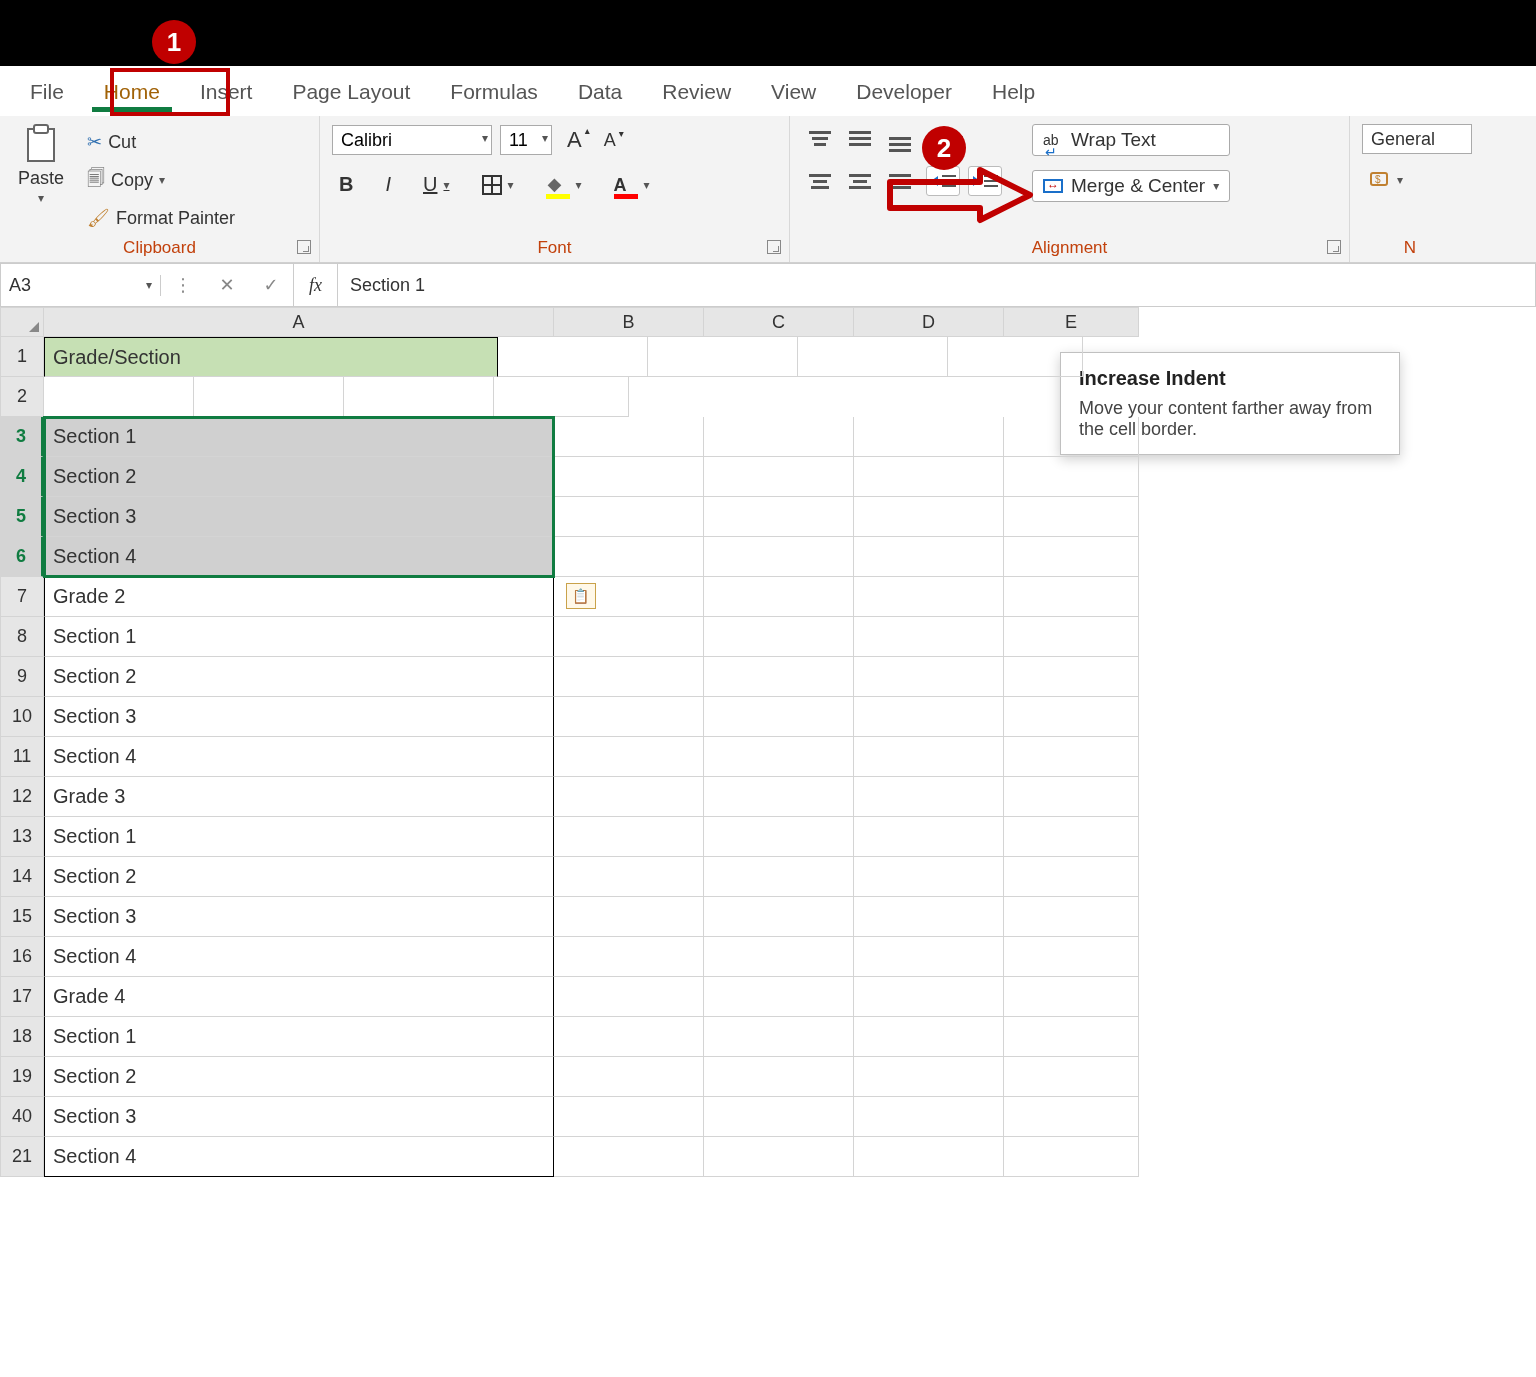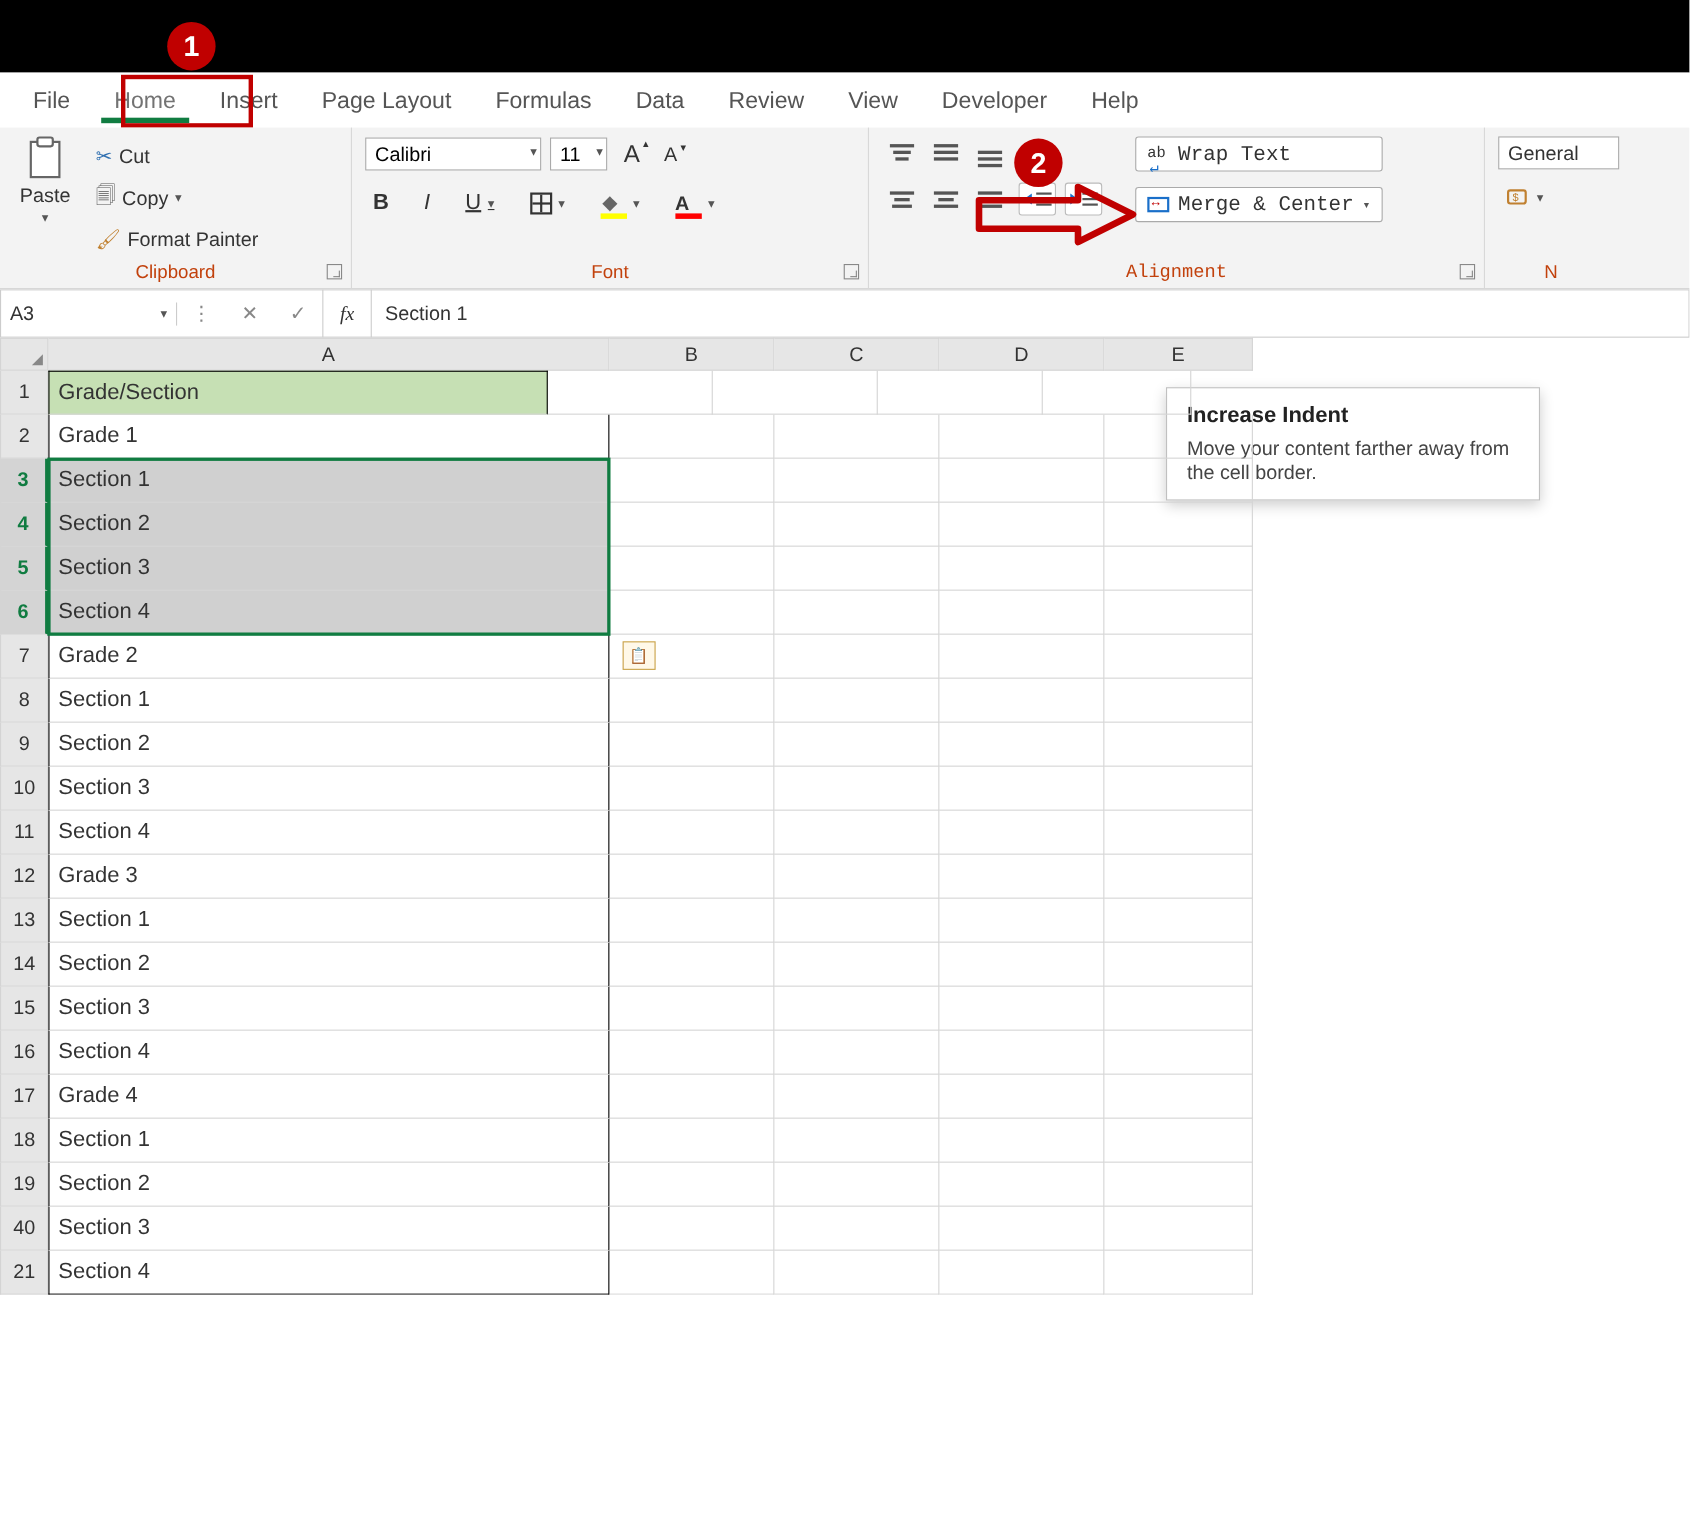--- a/index.html
+++ b/index.html
@@ -23,21 +23,21 @@
   }
   .blackbar { background:#000; height:66px; }
 
   
   .tabs {
     display:flex; align-items:stretch; gap:0;
     background:#fff; font-size:21px; color:#555;
     padding:0 10px;
   }
   .tab { padding:14px 20px 12px; cursor:pointer; }
-  .tab.active { color:#737373; position:relative; }
+  .tab.active { color:#a16207; position:relative; }
   .tab.active::after {
     content:""; position:absolute; left:8px; right:8px; bottom:4px;
     height:5px; background:#107c41;
   }
   .callout-ring {
     position:absolute; border:4px solid var(--accent-red); pointer-events:none;
   }
   .badge {
     position:absolute; width:44px; height:44px; border-radius:50%;
     background:var(--accent-red); color:#fff; font-weight:700;
@@ -252,21 +252,21 @@
         <div class="btn-sm">
             <span class="fontcol-ic"><span>A</span><span class="bar"></span></span> 
             <span class="chev">▾</span>
           </div>
       </div>
     </div>
     <div class="group-label">Font</div>
     <div class="dlg-launch"></div>
   </div>
 
-  <div class="group" style="width:560px;font-family:Liberation Mono, monospace;">
+  <div class="group" style="width:560px;">
     <div class="group-body">
       <div class="vstack" style="gap:14px;">
         <div class="hstack">
           <div class="align-set">
             <div class="al top">
                 <span></span>
                 <span></span>
                 <span></span>
               </div>
             <div class="al mid">
@@ -399,21 +399,20 @@
       <div class="row">
         <div class="rowhdr">1</div>
         <div class="cell cellA greenfill" style="width: 454px; border-top: 1px solid rgb(0, 0, 0);">Grade/Section</div>
         <div class="cell" style="width: 150px;"></div>
         <div class="cell" style="width: 150px;"></div>
         <div class="cell" style="width: 150px;"></div>
         <div class="cell" style="width: 135px;"></div>
       </div>
       <div class="row">
         <div class="rowhdr">2</div>
-        <div class="cell cellA" style="width: 510px;">Grade 1</div>
         <div class="cell" style="width: 150px;"></div>
         <div class="cell" style="width: 150px;"></div>
         <div class="cell" style="width: 150px;"></div>
         <div class="cell" style="width: 135px;"></div>
       </div>
       <div class="row selrow">
         <div class="rowhdr sel sel-range">3</div>
         <div class="cell cellA" style="width: 510px;">Section 1</div>
         <div class="cell" style="width: 150px;"></div>
         <div class="cell" style="width: 150px;"></div>

